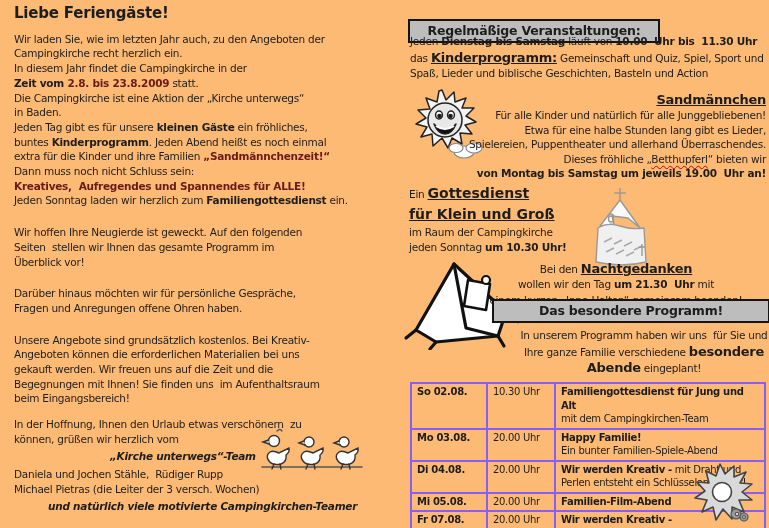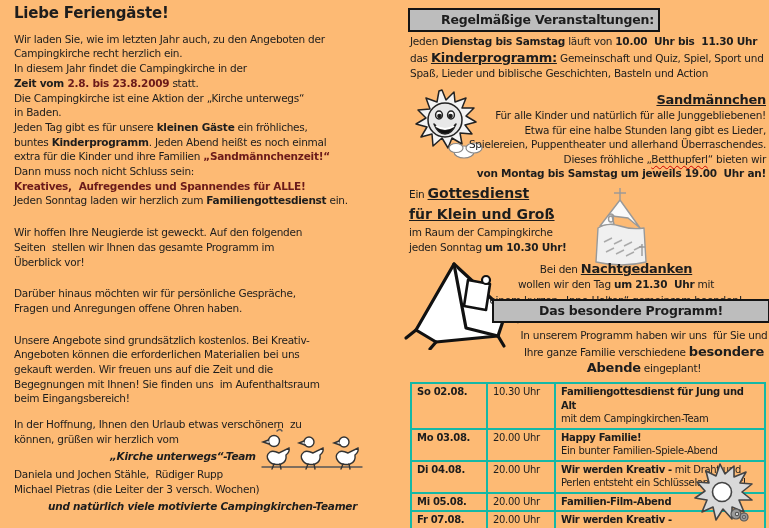--- a/index.html
+++ b/index.html
@@ -21,33 +21,33 @@
   .gap18{margin-top:17px;}
   .gap12{margin-top:11px;}
   #team-line{margin:2px 0 4px 96px;font-weight:bold;font-style:italic;}
   #teamer-line{margin:2px 0 0 34px;font-weight:bold;font-style:italic;}
   
   .graybox{
     background:var(--box_bg,#bdbdbd);border:2px solid #141414;
     font-weight:bold;font-size:12.5px;text-align:center;padding:2px 4px 3px 4px;
     letter-spacing:-0.2px;
   }
-  #box1{left:408px;top:8px;width:240px;text-align:right;}
+  #box1{left:408px;top:19px;width:240px;}
   #box2{left:492px;top:299px;width:266px;}
   #rp1{left:410px;top:34px;width:358px;line-height:15.6px;}
   #sand-block{left:448px;top:91px;width:318px;text-align:right;line-height:14.6px;}
   #sand-title{font-size:13px;font-weight:bold;text-decoration:underline;line-height:17px;}
   #gott-block{left:409px;top:183px;width:200px;line-height:14.5px;}
   .gott-big{font-size:14px;line-height:21px;letter-spacing:0;}
   #nacht-block{left:466px;top:261px;width:300px;text-align:center;line-height:15.3px;}
   #rp2{left:519px;top:327px;width:250px;line-height:16.5px;text-align:center;}
   
   #program-table{left:410px;top:382px;width:356px;border-collapse:collapse;}
   #program-table td{
-    border:2px solid #14b8a6;vertical-align:top;padding:1px 5px 2px 5px;
+    border:2px solid #8b5cf6;vertical-align:top;padding:1px 5px 2px 5px;
     font-size:10px;line-height:13.5px;letter-spacing:-0.3px;
   }
   td.day{width:64px;font-weight:bold;white-space:nowrap;}
   td.time{width:56px;white-space:nowrap;}
   td.desc{width:auto;}
   td.desc p{white-space:pre-wrap;}
   svg{display:block;}
 </style>
 </head>
 <body>

